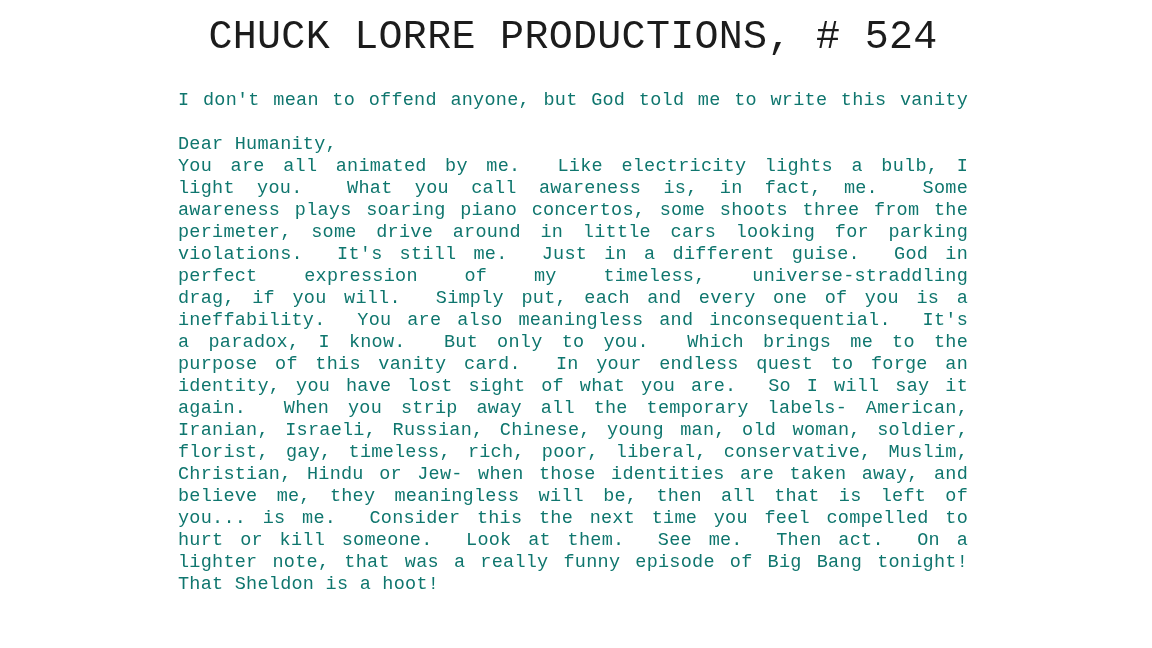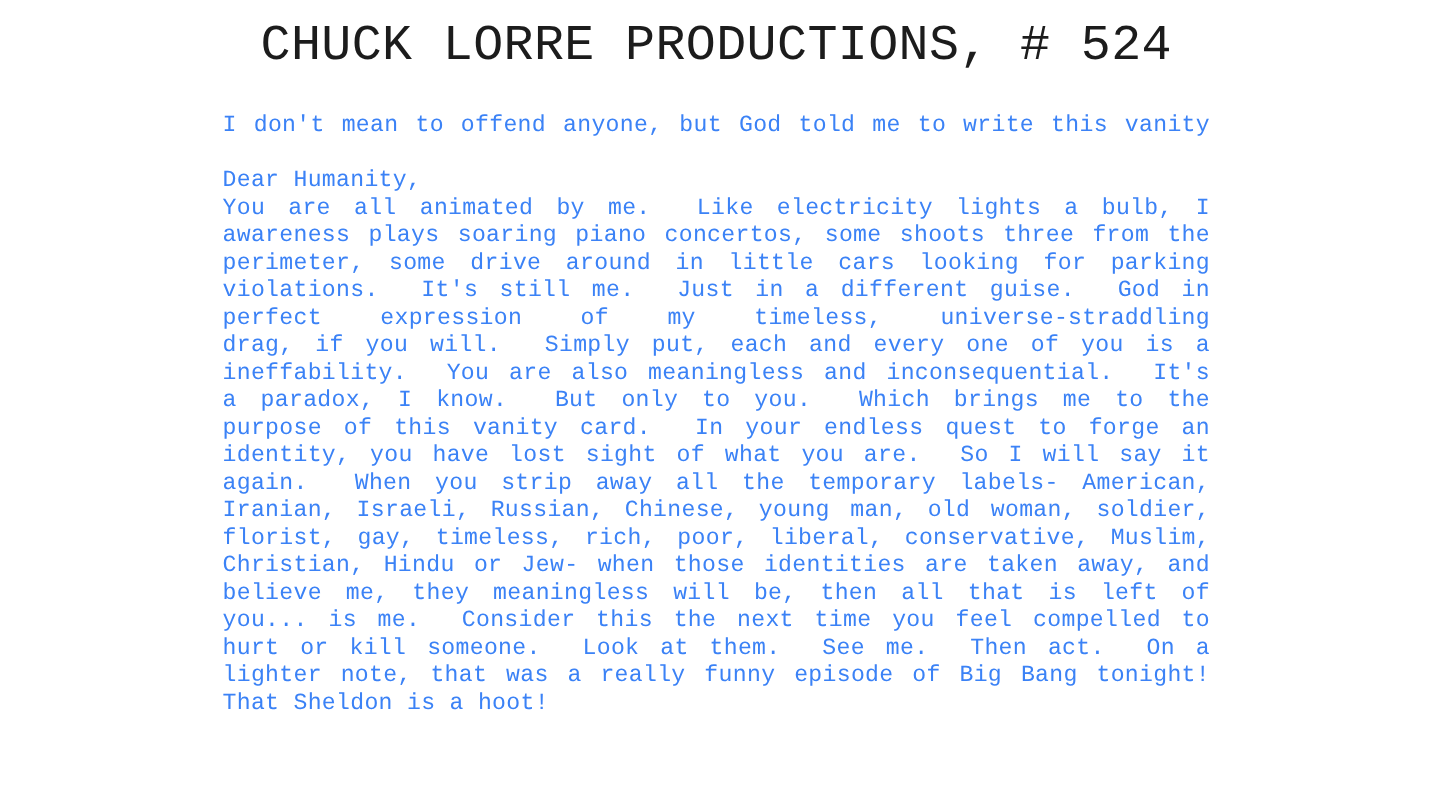--- a/index.html
+++ b/index.html
@@ -34,41 +34,42 @@
   .card-body {
     position: absolute;
     left: 178px;
     top: 90px;
     width: 790px;
     font-family: "Liberation Mono", monospace;
     font-size: 18.5px;
     font-weight: 400;
     line-height: 22px;
     letter-spacing: 0.25px;
-    color: #3b82f6;
+    color: #0f766e;
   }
   .line {
     height: 22px;
     overflow: hidden;
   }
   .line.justify {
     text-align: justify;
     text-align-last: justify;
   }
 </style>
 </head>
 <body>
 
 <div class="page">
   <h1 class="card-title">CHUCK LORRE PRODUCTIONS, # 524</h1>
   <div class="card-body" id="card-body">
       <div class="line justify">I don't mean to offend anyone, but God told me to write this vanity</div>
       <div class="line">&nbsp;</div>
       <div class="line">Dear Humanity,</div>
       <div class="line justify">You are all animated by me.&nbsp; Like electricity lights a bulb, I</div>
+      <div class="line justify">light you.&nbsp; What you call awareness is, in fact, me.&nbsp; Some</div>
       <div class="line justify">awareness plays soaring piano concertos, some shoots three from the</div>
       <div class="line justify">perimeter, some drive around in little cars looking for parking</div>
       <div class="line justify">violations.&nbsp; It's still me.&nbsp; Just in a different guise.&nbsp; God in</div>
       <div class="line justify">perfect expression of my timeless, universe-straddling</div>
       <div class="line justify">drag, if you will.&nbsp; Simply put, each and every one of you is a</div>
       <div class="line justify">ineffability.&nbsp; You are also meaningless and inconsequential.&nbsp; It's</div>
       <div class="line justify">a paradox, I know.&nbsp; But only to you.&nbsp; Which brings me to the</div>
       <div class="line justify">purpose of this vanity card.&nbsp; In your endless quest to forge an</div>
       <div class="line justify">identity, you have lost sight of what you are.&nbsp; So I will say it</div>
       <div class="line justify">again.&nbsp; When you strip away all the temporary labels- American,</div>

